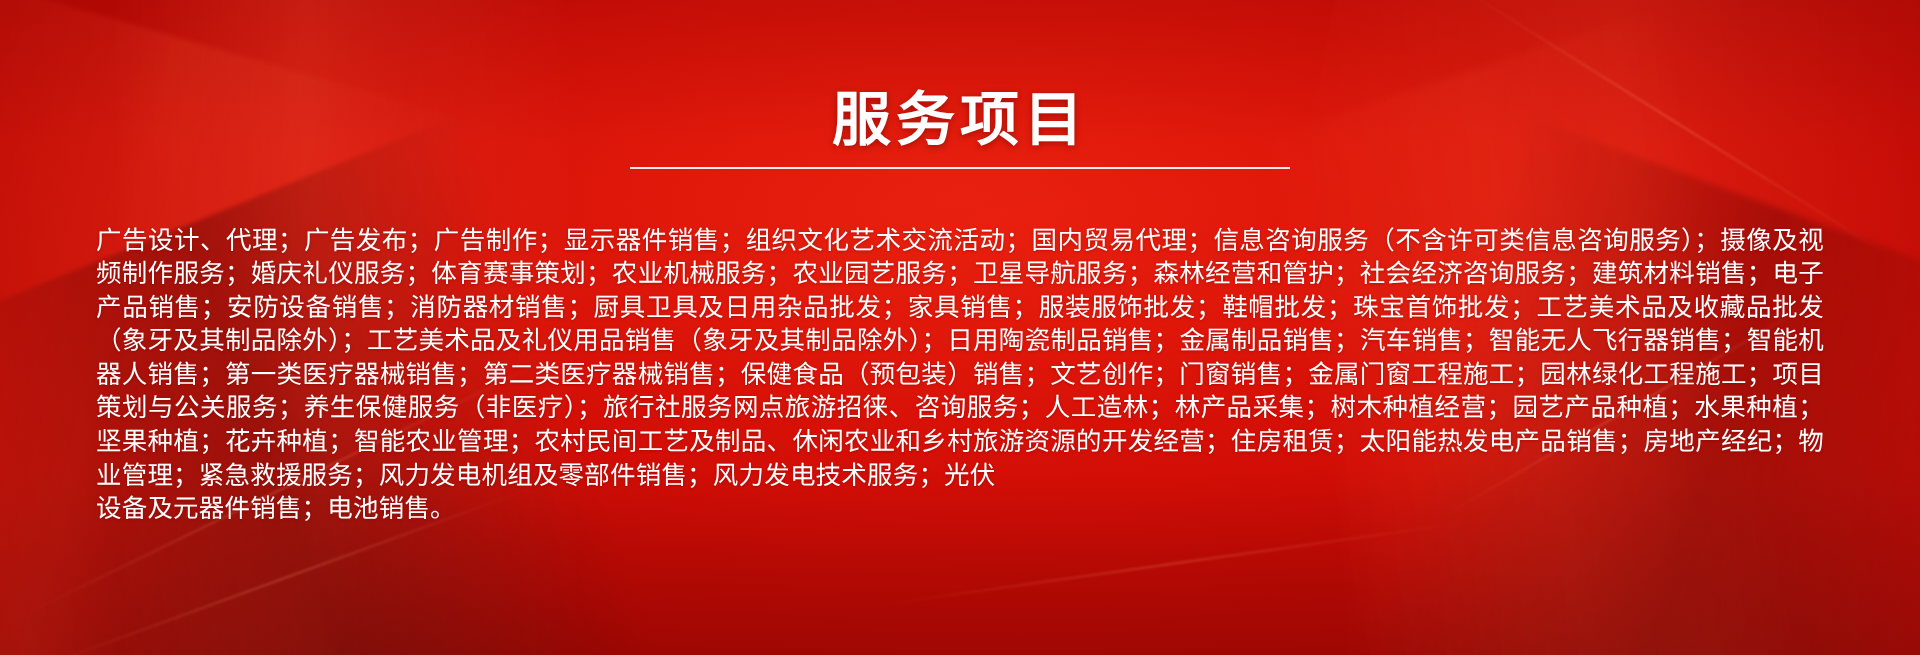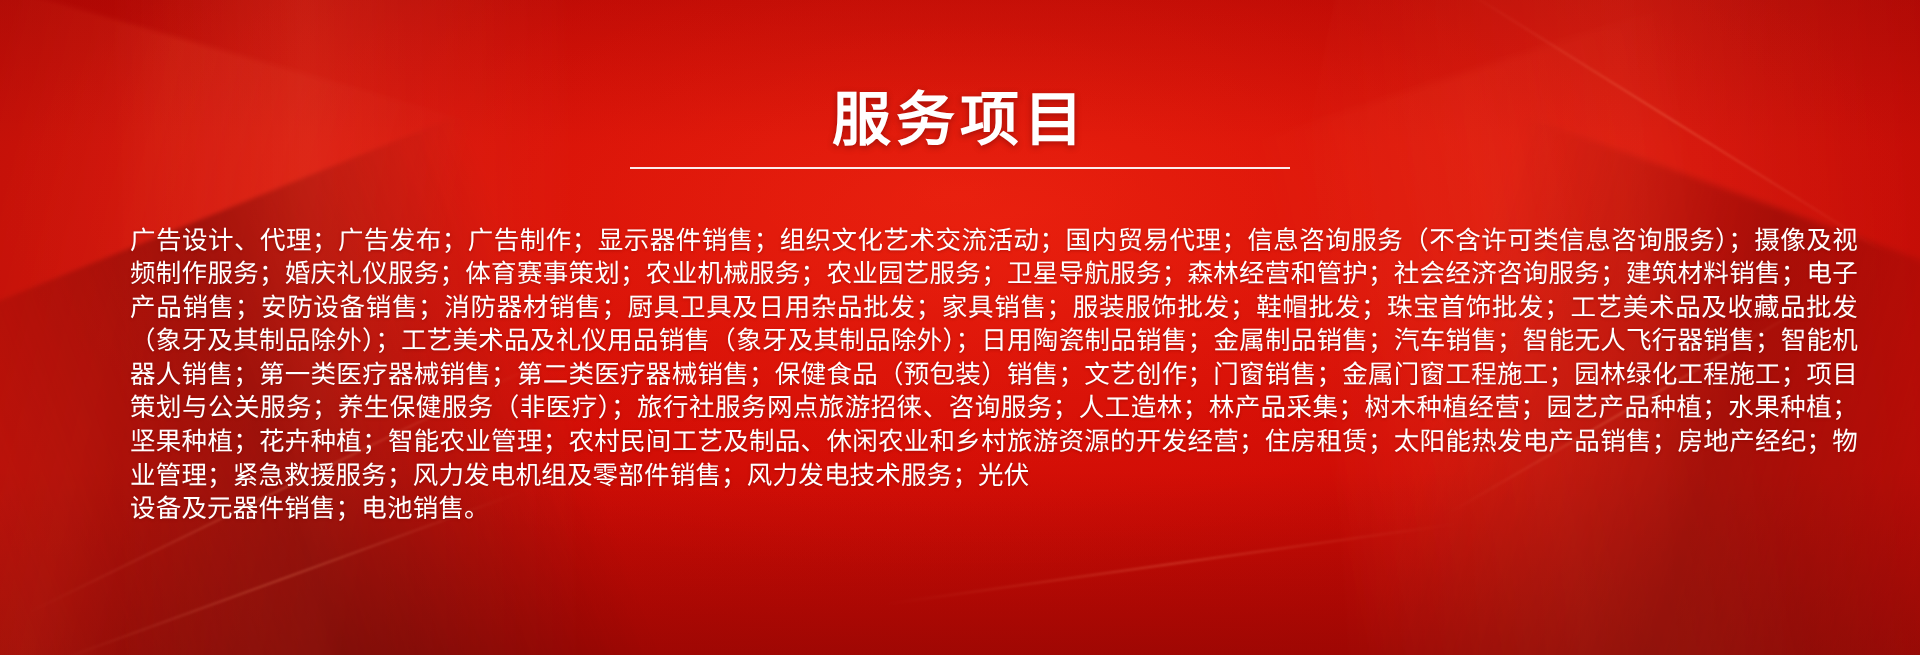--- a/index.html
+++ b/index.html
@@ -137,21 +137,20 @@
     left: 96px;
     width: 1728px;
     color: #ffffff;
     font-size: 25.5px;
     line-height: 33.6px;
     text-align: justify;
     text-justify: inter-character;
     text-shadow: 0 1px 3px rgba(110,0,0,0.40);
     font-family: "DejaVu Sans", "Liberation Sans", sans-serif;
     letter-spacing: .2px;
-    margin-left: 34px;
   }
   .body-text .tail {
     display: block;
   }
 </style>
 </head>
 <body>
 
 <div class="banner">
 

